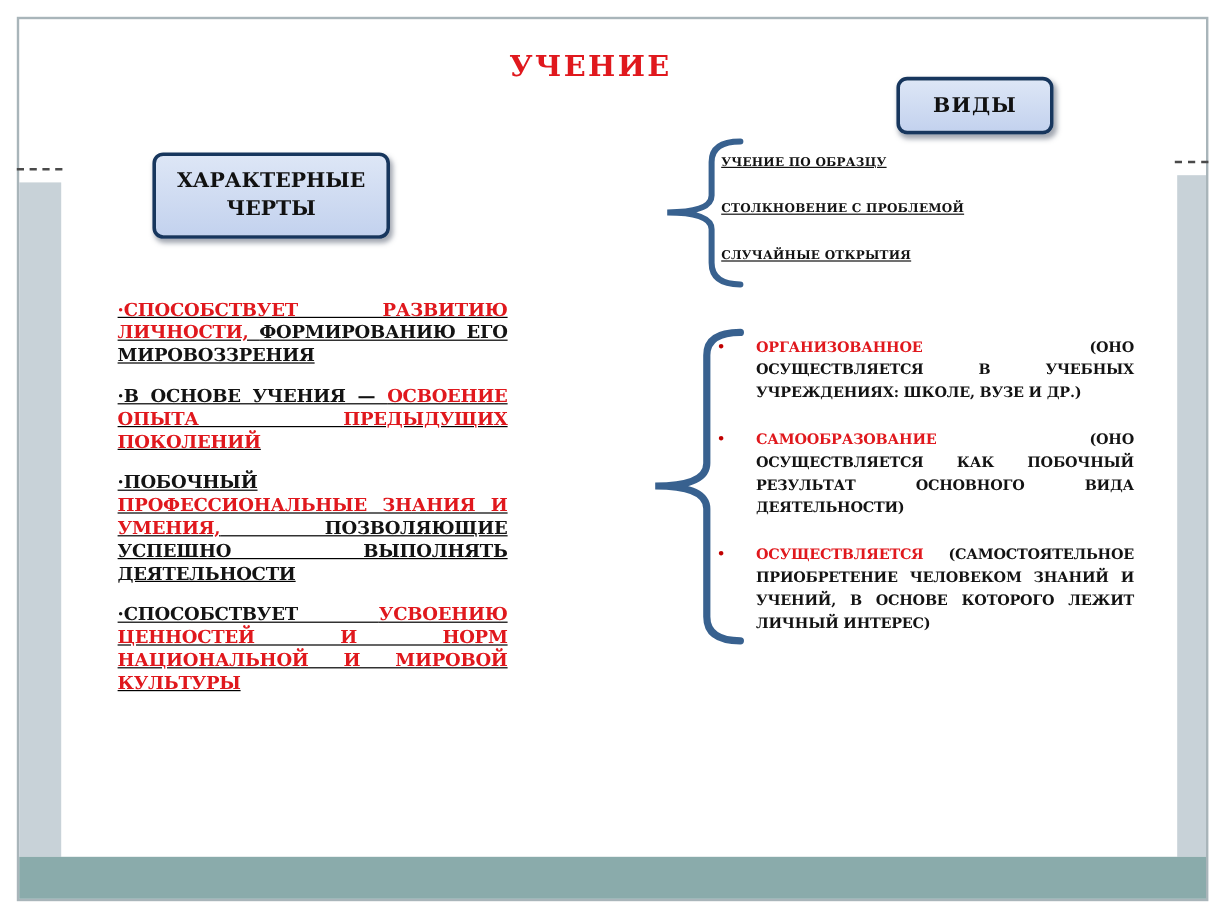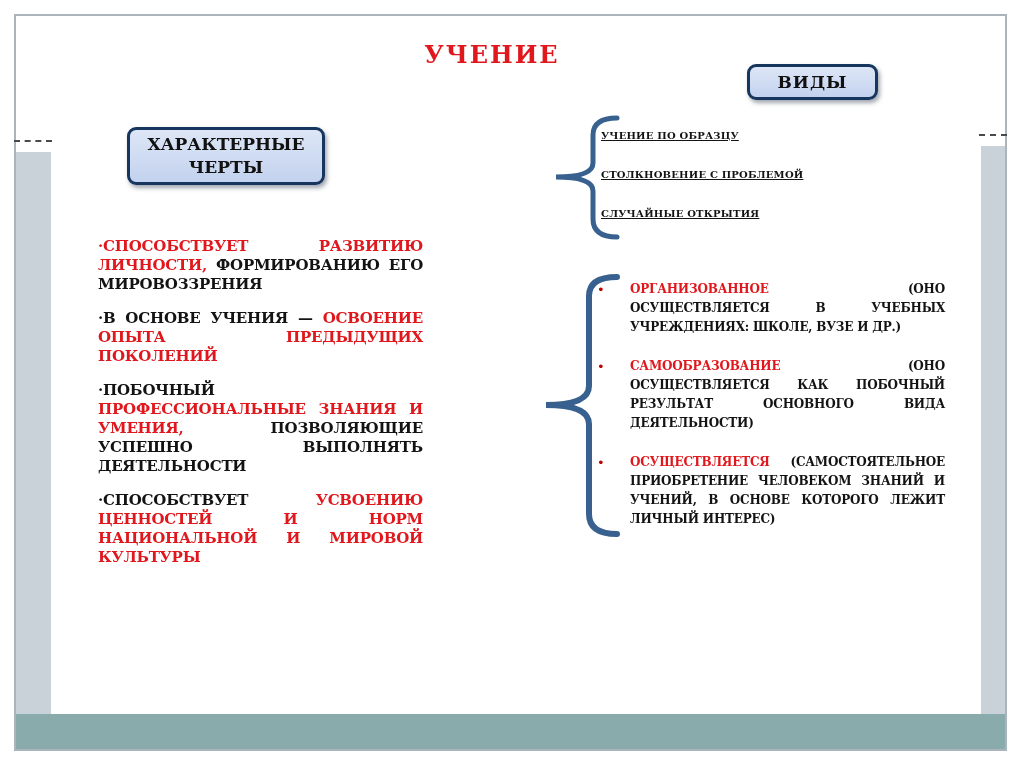--- a/index.html
+++ b/index.html
@@ -34,31 +34,31 @@
     left:362px;top:40px;width:260px;text-align:center;
     font-size:24px;font-weight:bold;color:var(--red);letter-spacing:2px;
   }
   .rbox{
     box-sizing:border-box;border:3px solid var(--box-border);border-radius:9px;
     background:linear-gradient(180deg,var(--box-fill-top),var(--box-fill-bot));
     box-shadow:2px 3px 4px rgba(70,80,100,0.5);
     display:flex;align-items:center;justify-content:center;text-align:center;
     font-weight:bold;color:#111;
   }
-  .vidy-box{left:747px;top:64px;width:131px;height:36px;font-size:17px;letter-spacing:1px;}
-  .traits-box{left:127px;top:127px;width:198px;height:58px;font-size:17px;line-height:1.35;padding:0 8px;}
+  .vidy-box{left:747px;top:64px;width:131px;height:48px;font-size:17px;letter-spacing:1px;}
+  .traits-box{left:127px;top:127px;width:198px;height:72px;font-size:17px;line-height:1.35;padding:0 8px;}
   .simple-list{left:601px;top:127px;width:310px;}
   .simple-item{
     font-size:10px;font-weight:bold;color:var(--black);
     line-height:18px;margin-bottom:21px;white-space:nowrap;letter-spacing:0.2px;text-decoration:underline;
   }
   .traits-list{left:98px;top:237px;width:325px;}
   .trait-item{
     font-size:15px;font-weight:bold;line-height:19px;
-    text-align:justify;margin:0 0 15px 0;letter-spacing:-0.2px;
+    text-align:justify;margin:12px 0 15px 0;letter-spacing:-0.2px;text-decoration:underline;
   }
   .detailed-list{left:597px;top:280px;width:348px;}
   .detailed-item{display:flex;margin-bottom:20px;}
   .detailed-bullet{
     width:33px;flex:0 0 33px;color:#c00000;font-size:13px;line-height:19px;
     font-family:"DejaVu Sans",sans-serif;
   }
   .detailed-text{
     flex:1;font-size:12px;font-weight:bold;line-height:19px;
     text-align:justify;letter-spacing:-0.2px;

